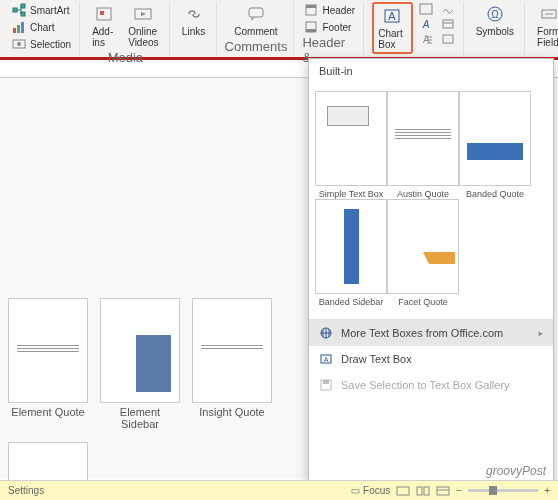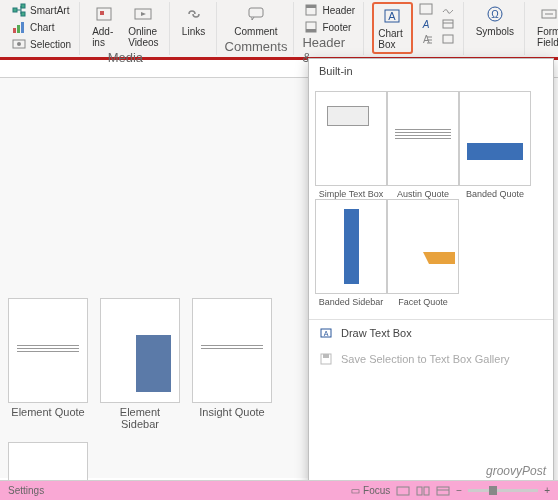--- a/index.html
+++ b/index.html
@@ -43,21 +43,21 @@
 .band-h { position: absolute; left: 10%; width: 80%; height: 18%; background: #3b6fb6; }
 .band-v { position: absolute; top: 10%; height: 80%; width: 22%; background: #3b6fb6; }
 .txtbox-sm { position: absolute; width: 60%; height: 22%; background: #eee; border: 1px solid #999; }
 .sidebar-thin { position: absolute; top: 8%; right: 8%; width: 14%; height: 84%; background: #eef3fa; border: 1px solid #cfd8e8; }
 .facet { position: absolute; right: 5%; bottom: 30%; width: 45%; height: 14%; }
 .elem-side { position: absolute; left: 45%; top: 35%; width: 45%; height: 55%; background: #5b7aa8; }
 .lines { position: absolute; left: 10%; width: 80%; }
 .lines span { display: block; height: 1px; background: #999; margin-bottom: 2px; }
 
 
-.status { position: absolute; bottom: 0; left: 0; right: 0; height: 20px; background: #f9a8d4; border-top: 1px solid #d0d0d0; display: flex; align-items: center; padding: 0 8px; font-size: 10px; color: #666; gap: 10px; }
+.status { position: absolute; bottom: 0; left: 0; right: 0; height: 20px; background: #fef9c3; border-top: 1px solid #d0d0d0; display: flex; align-items: center; padding: 0 8px; font-size: 10px; color: #666; gap: 10px; }
 .status .r { margin-left: auto; display: flex; align-items: center; gap: 6px; }
 .zoom-track { width: 70px; height: 3px; background: #ccc; position: relative; }
 .zoom-thumb { position: absolute; left: 30%; top: -3px; width: 8px; height: 9px; background: #888; }
 
 .watermark { position: absolute; bottom: 22px; right: 12px; color: #888; font-size: 12px; font-style: italic; }
 
 svg { display: block; }
 </style>
 </head>
 <body>
@@ -337,20 +337,30 @@
           <div class="facet">
             <svg width="100%" height="100%">
               <polygon points="0,0 32,0 32,12 6,12" fill="#e8a23d"></polygon>
             </svg>
           </div>
         </div>
       <div class="dd-label">Facet Quote</div>
     </div>
   </div>
   <div class="dd-menu">
+    <div class="dd-menu-item hover">
+      <span class="mic">
+          <svg width="14" height="14">
+            <circle cx="7" cy="7" r="5" fill="none" stroke="#2b579a"></circle>
+            <path d="M2 7h10M7 2v10M4 3c0 3 0 5 0 8M10 3c0 3 0 5 0 8" fill="none" stroke="#2b579a"></path>
+          </svg>
+        </span>
+      <span>More Text Boxes from Office.com</span>
+      <span class="chev">▸</span>
+    </div>
     <div class="dd-menu-item">
       <span class="mic">
           <svg width="14" height="14">
             <rect x="2" y="3" width="10" height="8" fill="none" stroke="#2b579a"></rect>
             <text x="7" y="10" font-size="7" text-anchor="middle" fill="#2b579a">A</text>
           </svg>
         </span>
       <span>Draw Text Box</span>
     </div>
     <div class="dd-menu-item dis">

